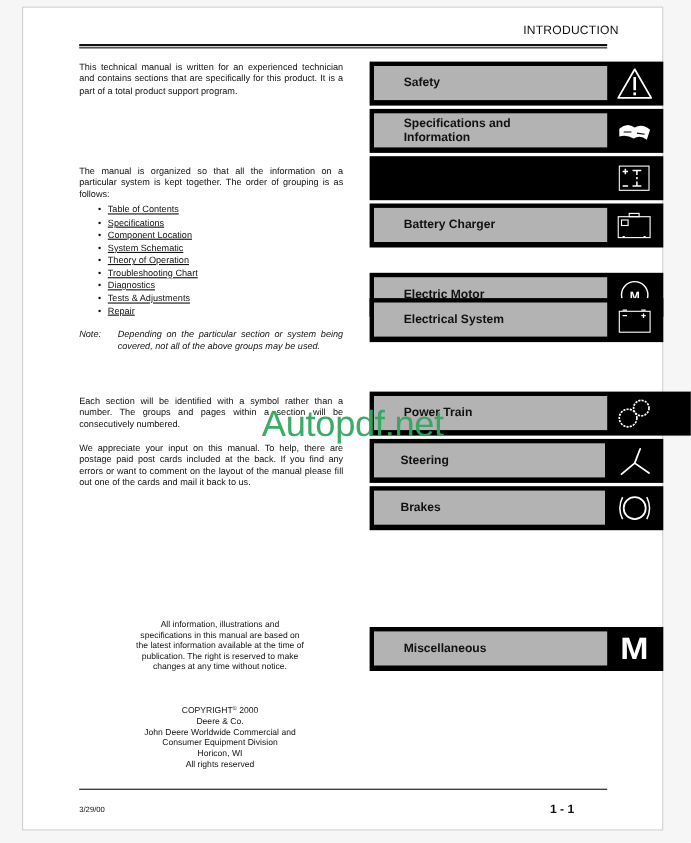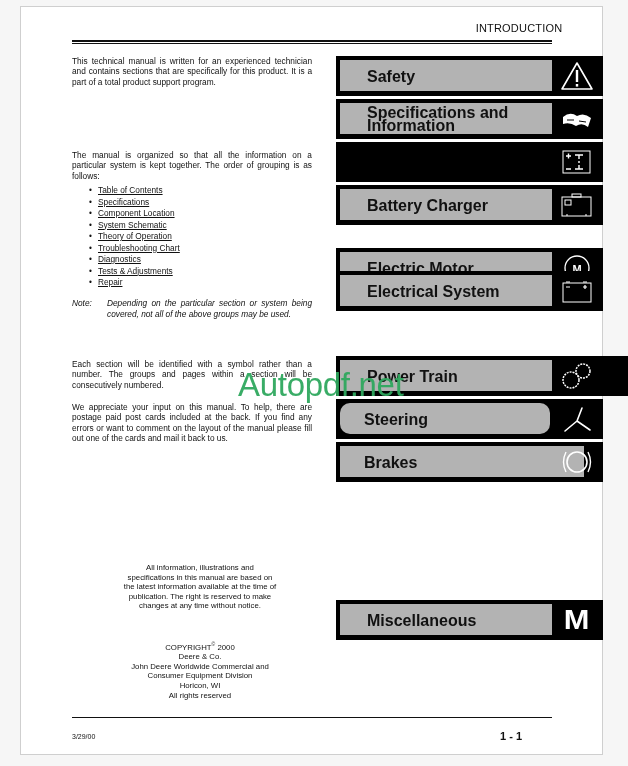--- a/index.html
+++ b/index.html
@@ -103,21 +103,21 @@
     position: absolute;
     left: 4px; top: 4px; bottom: 5px;
     width: 212px;
     background: #b3b3b3;
   }
   .tab .label {
     position: absolute;
     left: 27px;
     top: 50%;
     transform: translateY(-50%);
-    font-size: 16px; font-weight: bold;
+    font-size: 11px; font-weight: bold;
     line-height: 13px;
     color: #111;
   }
   .tab .icon {
     position: absolute;
     left: 220px; top: 0; bottom: 0;
     width: 42px;
     display: flex; align-items: center; justify-content: center;
   }
   .watermark {
@@ -255,43 +255,43 @@
     </div>
   <div class="icon">
     <svg width="34" height="30" viewBox="0 0 34 30">
         <circle cx="11" cy="19" r="8" fill="none" stroke="#fff" stroke-width="1.5" stroke-dasharray="2 1"></circle>
         <circle cx="23" cy="10" r="7" fill="none" stroke="#fff" stroke-width="1.5" stroke-dasharray="2 1"></circle>
       </svg>
   </div>
 </div>
 
 <div class="tab" style="top:399px;height:40px;">
-  <div class="box" style="width:210px;border-radius:10px;">
+  <div class="box" style="width:210px;">
       <span class="label" style="left:24px;">Steering</span>
     </div>
   <div class="icon">
     <svg width="32" height="32" viewBox="0 0 32 32">
         <path d="M16 18 L21 5 M16 18 L4 28 M16 18 L29 27" stroke="#fff" stroke-width="1.6" fill="none" stroke-linecap="round"></path>
       </svg>
   </div>
 </div>
 
 <div class="tab" style="top:442px;height:40px;">
-  <div class="box" style="width:244px;">
+  <div class="box" style="width:210px;">
       <span class="label" style="left:24px;">Brakes</span>
     </div>
   <div class="icon">
     <svg width="32" height="32" viewBox="0 0 32 32">
         <circle cx="16" cy="16" r="10" fill="none" stroke="#fff" stroke-width="1.6"></circle>
         <path d="M5 6 Q0 16 5 26 M27 6 Q32 16 27 26" stroke="#fff" stroke-width="1.4" fill="none"></path>
       </svg>
   </div>
 </div>
 
-<div class="tab" style="top:600px;height:40px;">
+<div class="tab" style="top:570px;height:40px;">
   <div class="box">
       <span class="label">Miscellaneous</span>
     </div>
   <div class="icon">
     <span style="color:#fff;font-weight:bold;font-size:28px;line-height:28px;font-family:'Liberation Sans',sans-serif;transform:scaleX(1.1);display:inline-block;">M</span>
   </div>
 </div>
 
 <div class="watermark">Autopdf.net</div>
 

